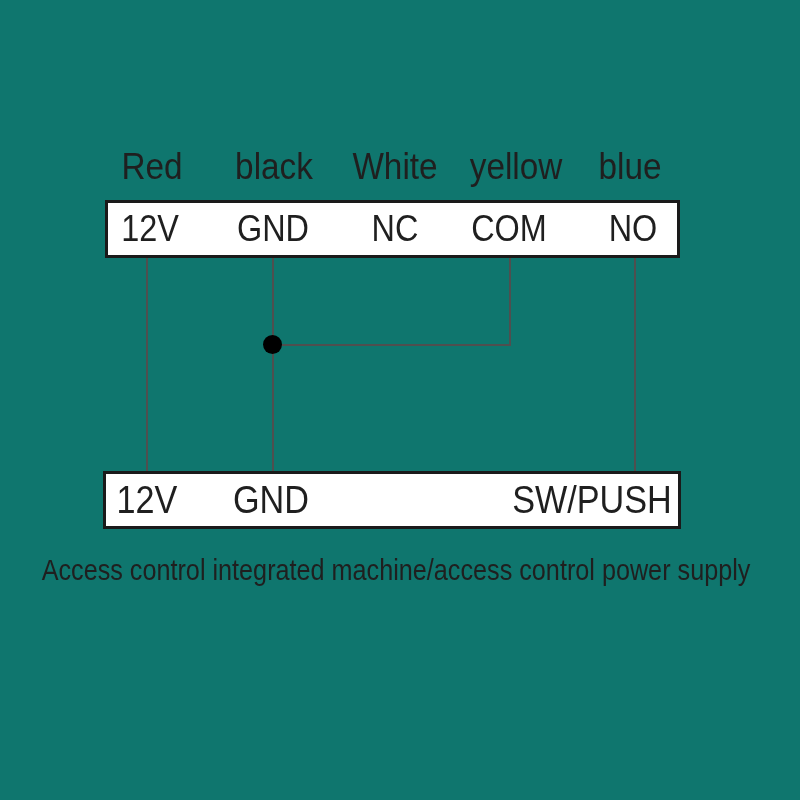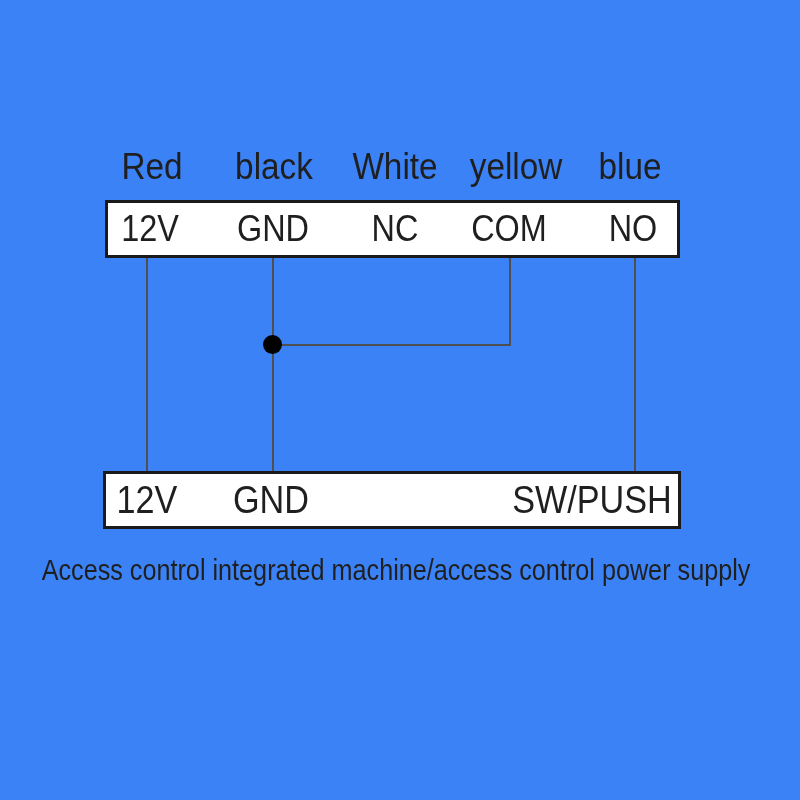--- a/index.html
+++ b/index.html
@@ -1,21 +1,21 @@
 <!DOCTYPE html>
 <html style="--line: #4f4f4f; --border: #1a1a1a; --text: #1f1f1f; --junction: #000000;"><head>
 <meta charset="utf-8">
 <style>
   html,body{margin:0;padding:0;}
   body{
     width:800px;height:800px;background:#ffffff;overflow:hidden;
     font-family:"Liberation Sans","DejaVu Sans",sans-serif;
     color:var(--text,#1f1f1f);
   }
-  #canvas{position:relative;width:800px;height:800px;background:#3b82f6;}
+  #canvas{position:relative;width:800px;height:800px;background:#0f766e;}
 
   
   .tbox{
     position:absolute;background:#ffffff;
     border:3px solid var(--border,#1a1a1a);
     box-sizing:border-box;
   }
   #device-box{left:105px;top:200px;width:575px;height:58px;}
   #power-box{left:103px;top:471px;width:578px;height:58px;}
 

